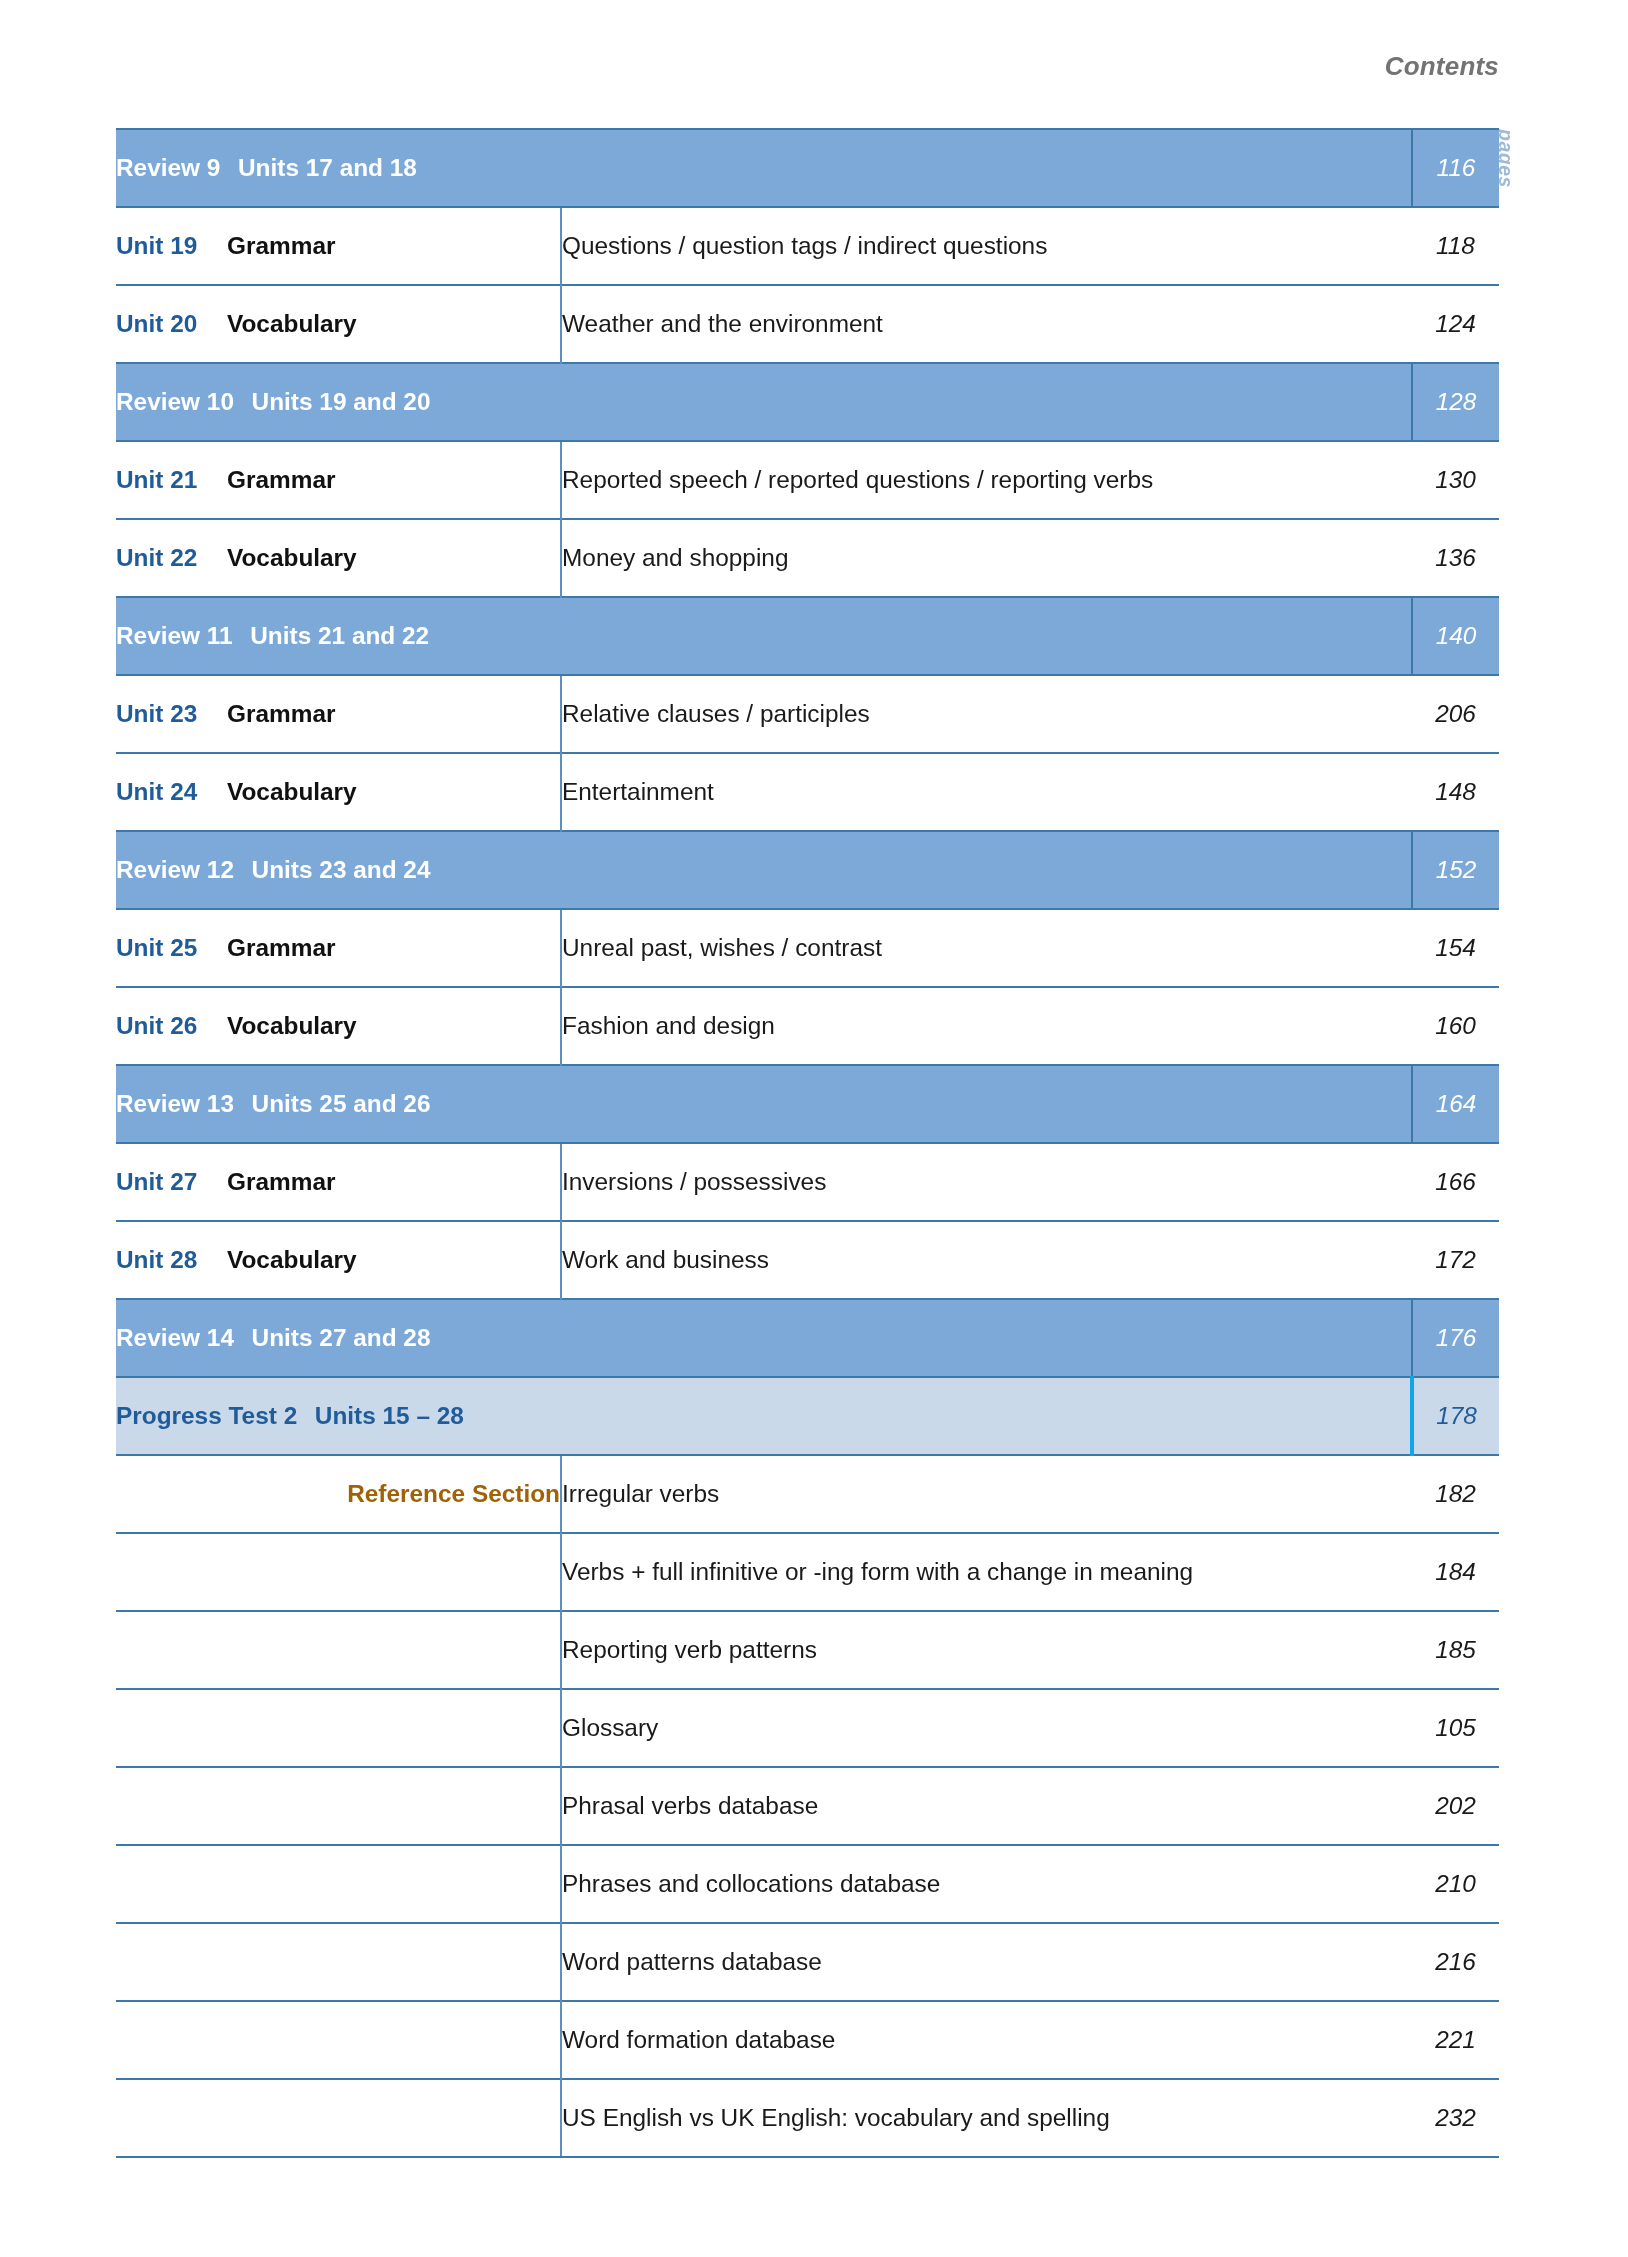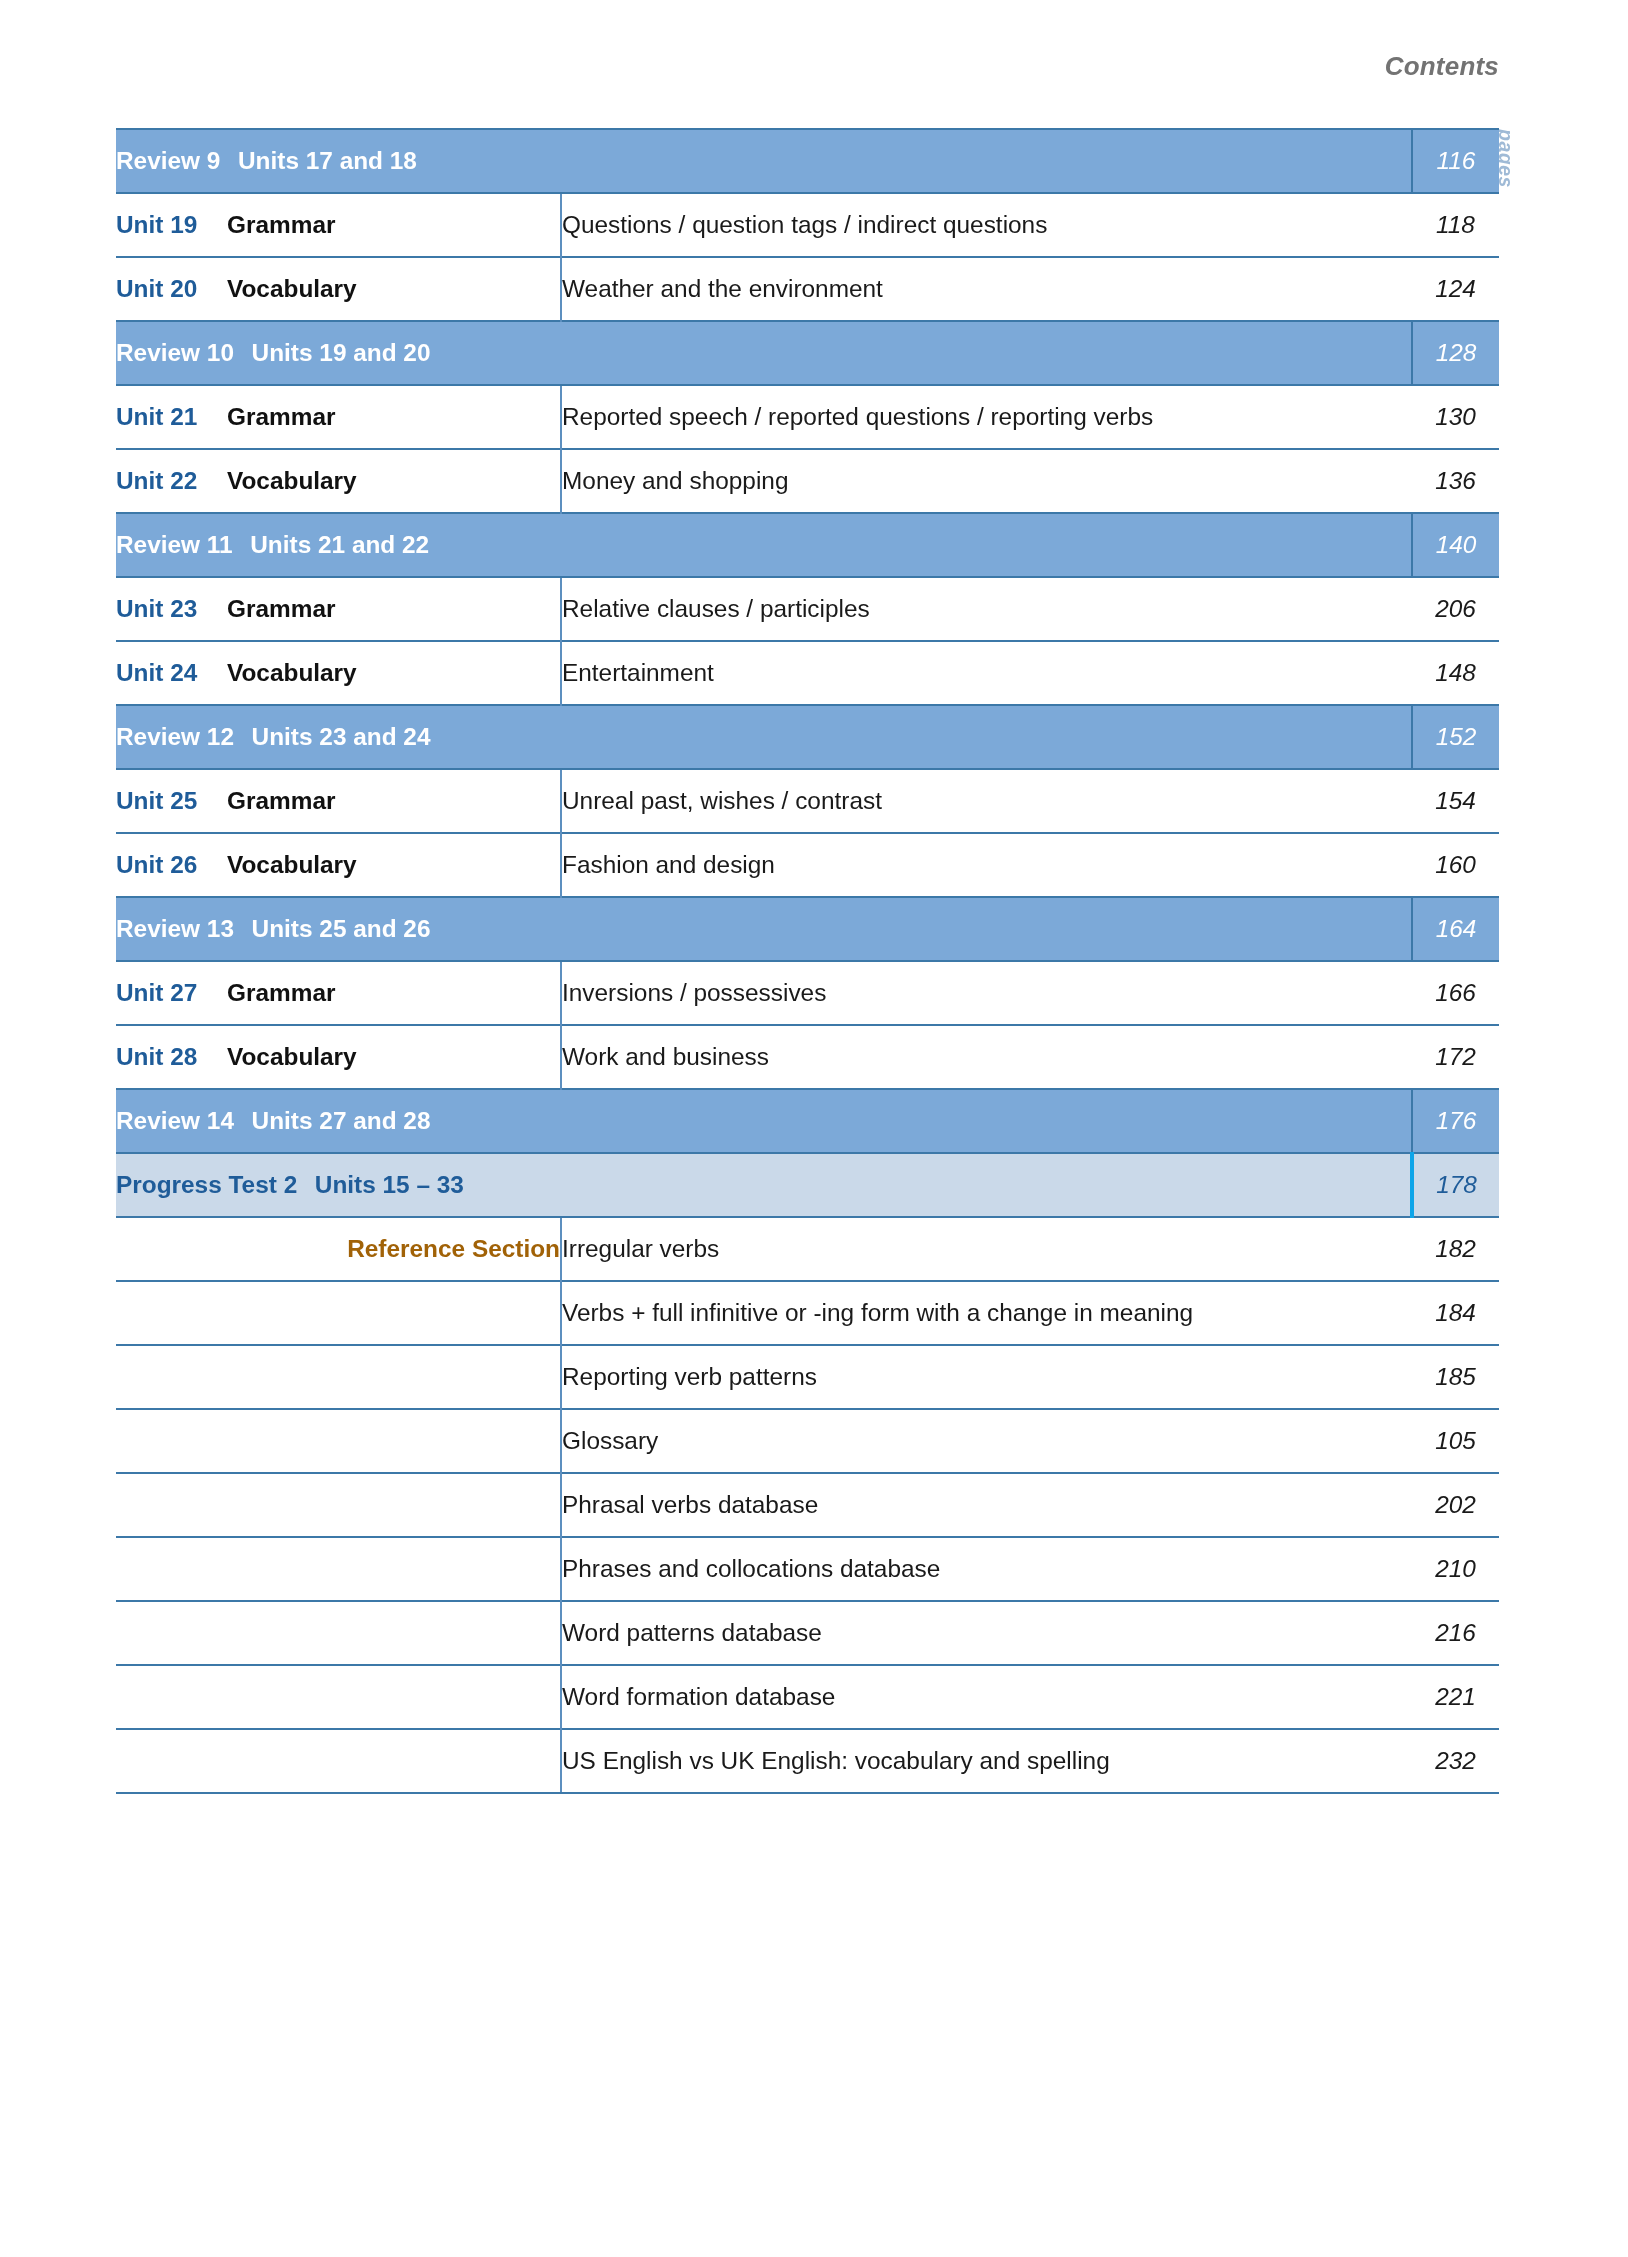--- a/index.html
+++ b/index.html
@@ -51,21 +51,21 @@
   
   .toc {
     position: absolute;
     left: 116px;
     top: 128px;
     width: 1383px;
     border-collapse: collapse;
     table-layout: fixed;
   }
 
-  .toc tr { height: 64px; }
+  .toc tr { height: 78px; }
 
   .toc td {
     padding: 0 0 0 0;
     vertical-align: middle;
     font-size: 24.4px;
     color: #1a1a1a;
     line-height: 1.15;
   }
 
   
@@ -251,21 +251,21 @@
         <tr class="row-unit">
           <td class="cell-left"><span class="unit-no">Unit 28</span><span class="unit-type">Vocabulary</span></td>
           <td class="cell-mid">Work and business</td>
           <td class="cell-page">172</td>
         </tr>
         <tr class="row-review">
           <td class="cell-left span2" colspan="2"><span class="rev-name">Review 14</span><span class="rev-units">Units 27 and 28</span></td>
           <td class="cell-page">176</td>
         </tr>
         <tr class="row-progress">
-          <td class="cell-left span2" colspan="2"><span class="rev-name">Progress Test 2</span><span class="rev-units">Units 15 – 33</span></td>
+          <td class="cell-left span2" colspan="2"><span class="rev-name">Progress Test 2</span><span class="rev-units">Units 15 – 28</span></td>
           <td class="cell-page">178</td>
         </tr>
         <tr class="row-ref">
           <td class="cell-left">Reference Section</td>
           <td class="cell-mid">Irregular verbs</td>
           <td class="cell-page">182</td>
         </tr>
         <tr class="row-ref">
           <td class="cell-left"></td>
           <td class="cell-mid">Verbs + full infinitive or -ing form with a change in meaning</td>

